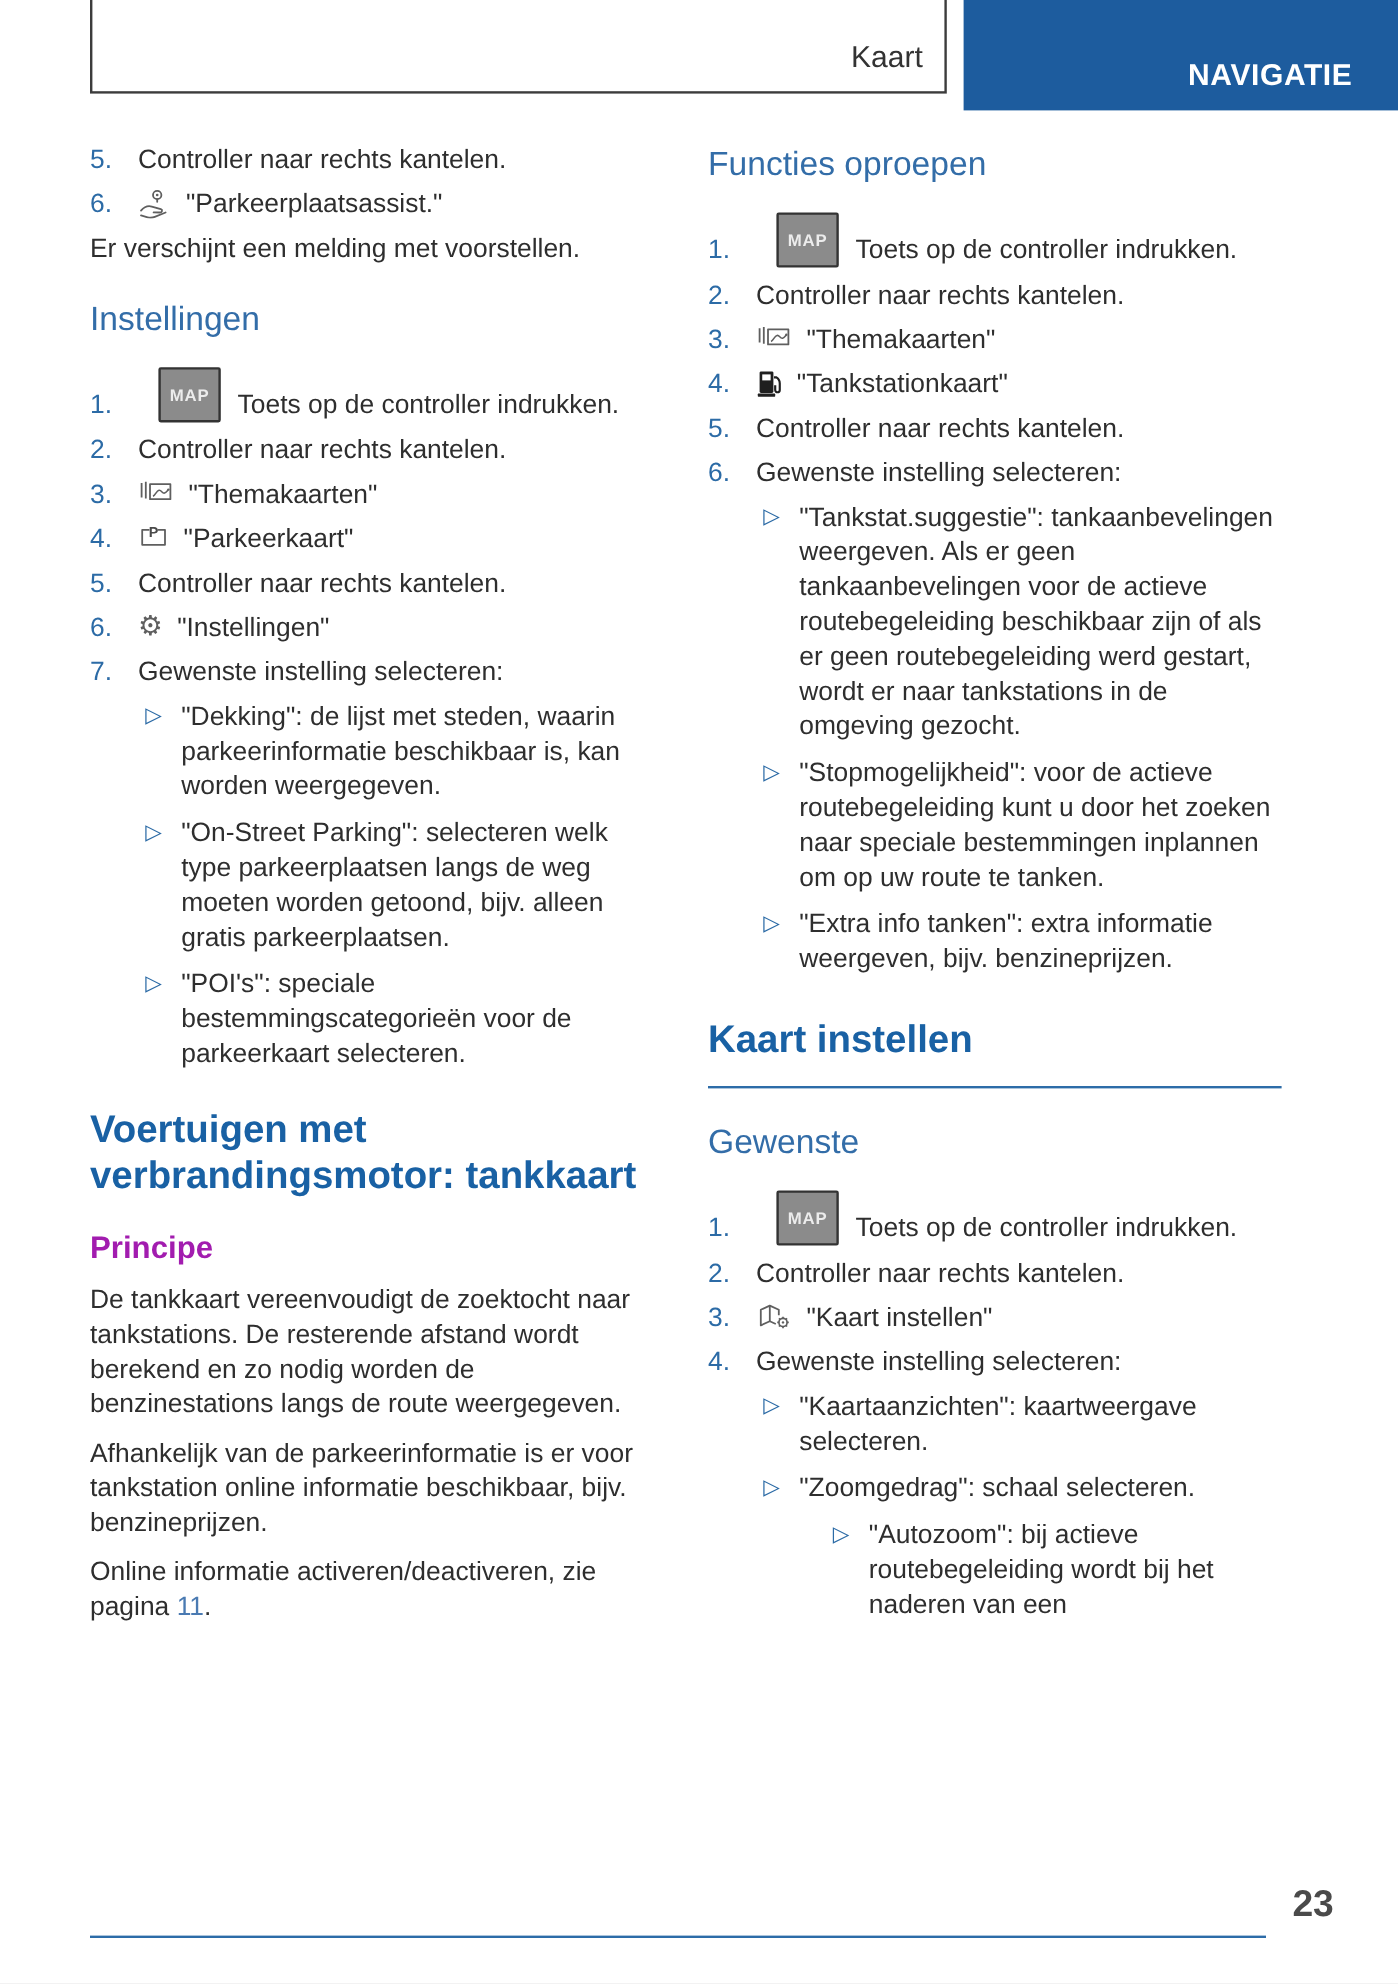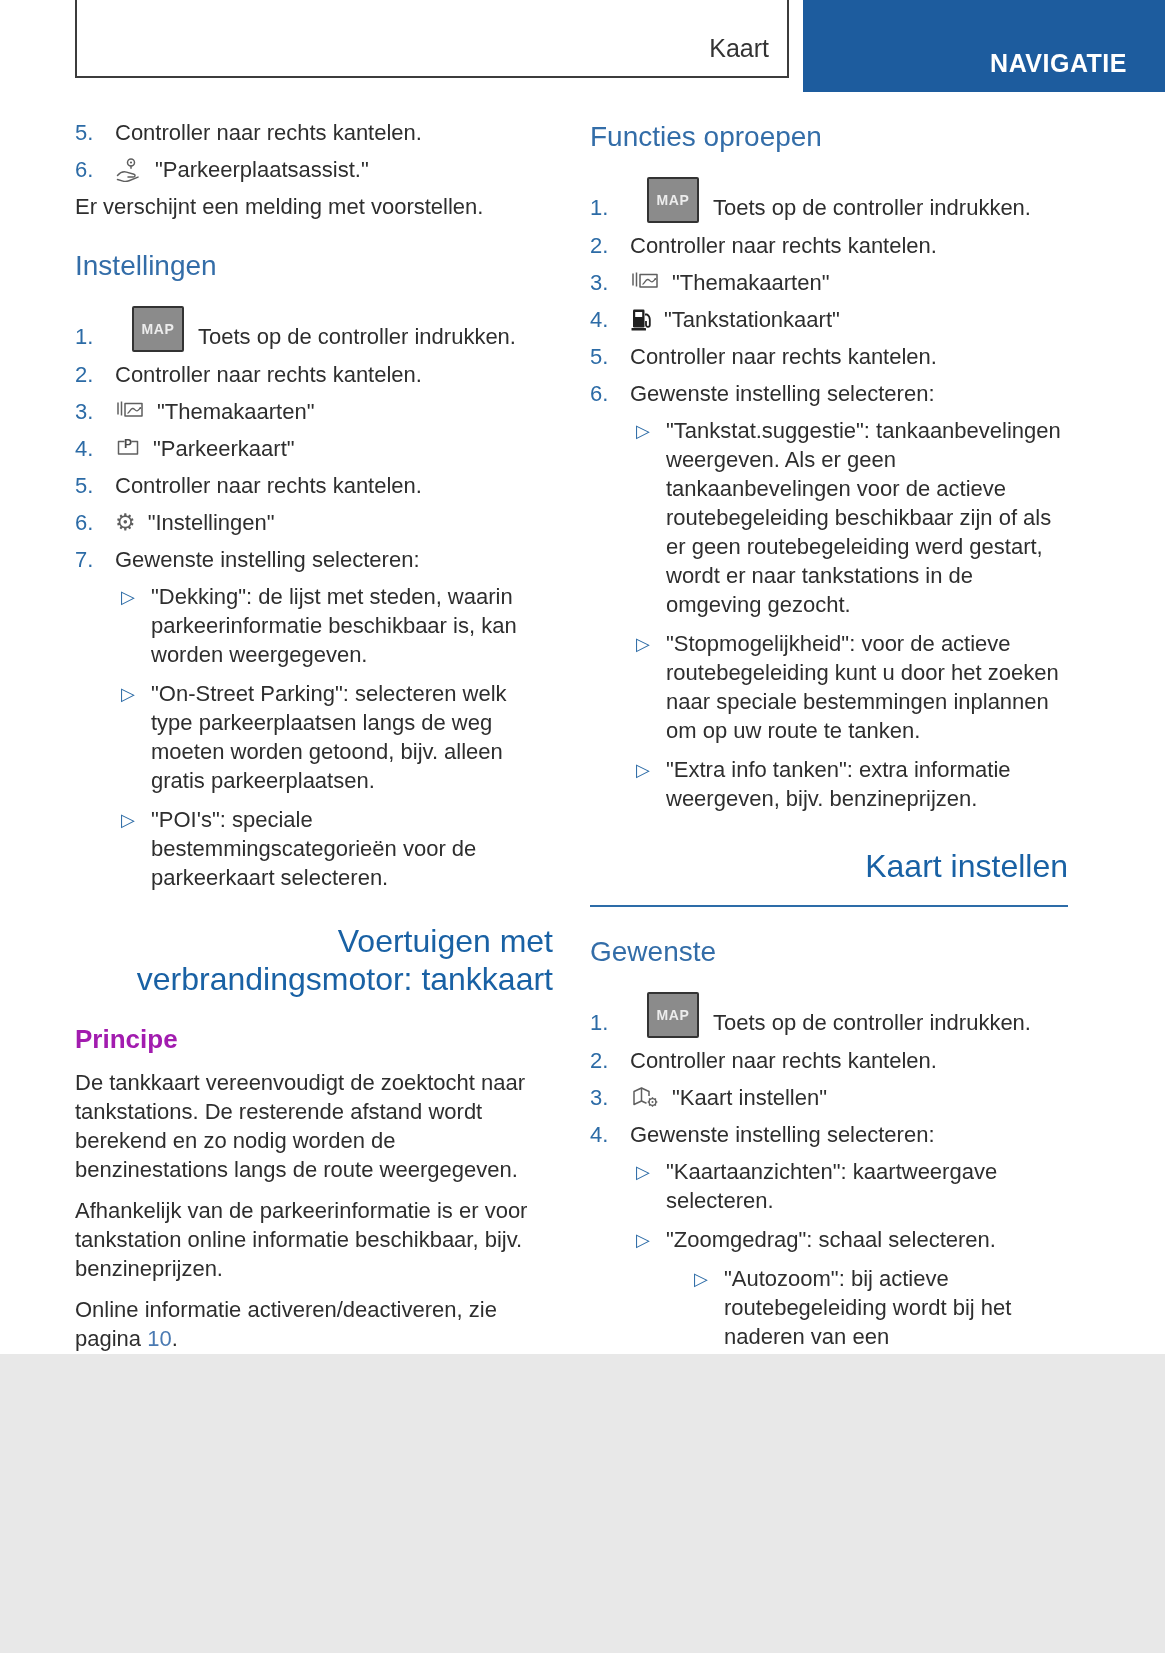--- a/index.html
+++ b/index.html
@@ -1,17 +1,17 @@
 <!DOCTYPE html>
 <html><head>
 <meta charset="utf-8">
 <style>
   html,body { margin:0; padding:0; background:#e8e8e8; }
   .page {
-    position:relative; width:1165px; height:1354px; margin:0 auto;
+    position:relative; width:1165px; height:1653px; margin:0 auto;
     background:#ffffff; overflow:hidden;
     font-family:"Liberation Sans","DejaVu Sans",sans-serif;
     font-size:22px; line-height:29px; color:#2e2e2e;
   }
   
   .tab-box {
     position:absolute; left:75px; top:-4px; width:714px; height:82px;
     border:2px solid #3c3c3c; box-sizing:border-box; background:#fff;
     display:flex; align-items:flex-end; justify-content:flex-end;
     padding:0 18px 13px 0; font-size:25px; color:#333;
@@ -43,21 +43,21 @@
   }
   .opts { margin:4px 0 2px 0; }
   .opt { display:flex; align-items:flex-start; margin-bottom:10px; }
   .opt .tri { flex:0 0 30px; margin-left:46px; color:#2c6ba6; font-size:18px; line-height:29px;
               font-family:"DejaVu Sans",sans-serif; }
   .opt.nested .tri { margin-left:104px; }
 
   .glyph-icon { font-family:"DejaVu Sans",sans-serif; color:#5f5f5f; }
   .gear-glyph { font-size:23px; line-height:26px; }
 
-  h2.section { font-size:32px; line-height:38px; font-weight:normal; color:#1961a4; margin:30px 0 22px 0;text-align:right; }
+  h2.section { font-size:32px; line-height:38px; font-weight:bold; color:#1961a4; margin:30px 0 22px 0; }
   h2.section.ruled { border-bottom:2px solid #2d6ca8; padding-bottom:20px; margin:34px 0 26px 0; }
   h3.subhead { font-size:28px; line-height:33px; font-weight:normal; color:#336da8; margin:28px 0 18px 0; }
   h3.subhead.first { margin-top:2px; }
   h4.principle { font-size:26px; line-height:30px; font-weight:bold; color:#a21caf; margin:26px 0 14px 0; }
 
   p.body { margin:0 0 12px 0; }
   p.note { margin:4px 0 0 0; }
   .ref-link { color:#4a7ab2; text-decoration:none; cursor:pointer; }
 
   
@@ -174,21 +174,21 @@
           <span class="txt">"POI's": speciale bestemmingscategorieën voor de parkeerkaart selecteren.</span>
         </li>
       </ul>
 
       <h2 class="section">Voertuigen met verbrandingsmotor: tankkaart</h2>
       <h4 class="principle">Principe</h4>
 
       <p class="body">De tankkaart vereenvoudigt de zoektocht naar tankstations. De resterende afstand wordt berekend en zo nodig worden de benzinestations langs de route weergegeven.</p>
       <p class="body">Afhankelijk van de parkeerinformatie is er voor tankstation online informatie beschikbaar, bijv. benzineprijzen.</p>
       <p class="body">
-        <span>Online informatie activeren/deactiveren, zie pagina </span><a class="ref-link">10</a><span>.</span>
+        <span>Online informatie activeren/deactiveren, zie pagina </span><a class="ref-link">11</a><span>.</span>
       </p>
     </section>
 
     <section class="col right">
 
       <h3 class="subhead first">Functies oproepen</h3>
 
       <ol>
         <li class="map-step">
           <span class="num">1.</span>

